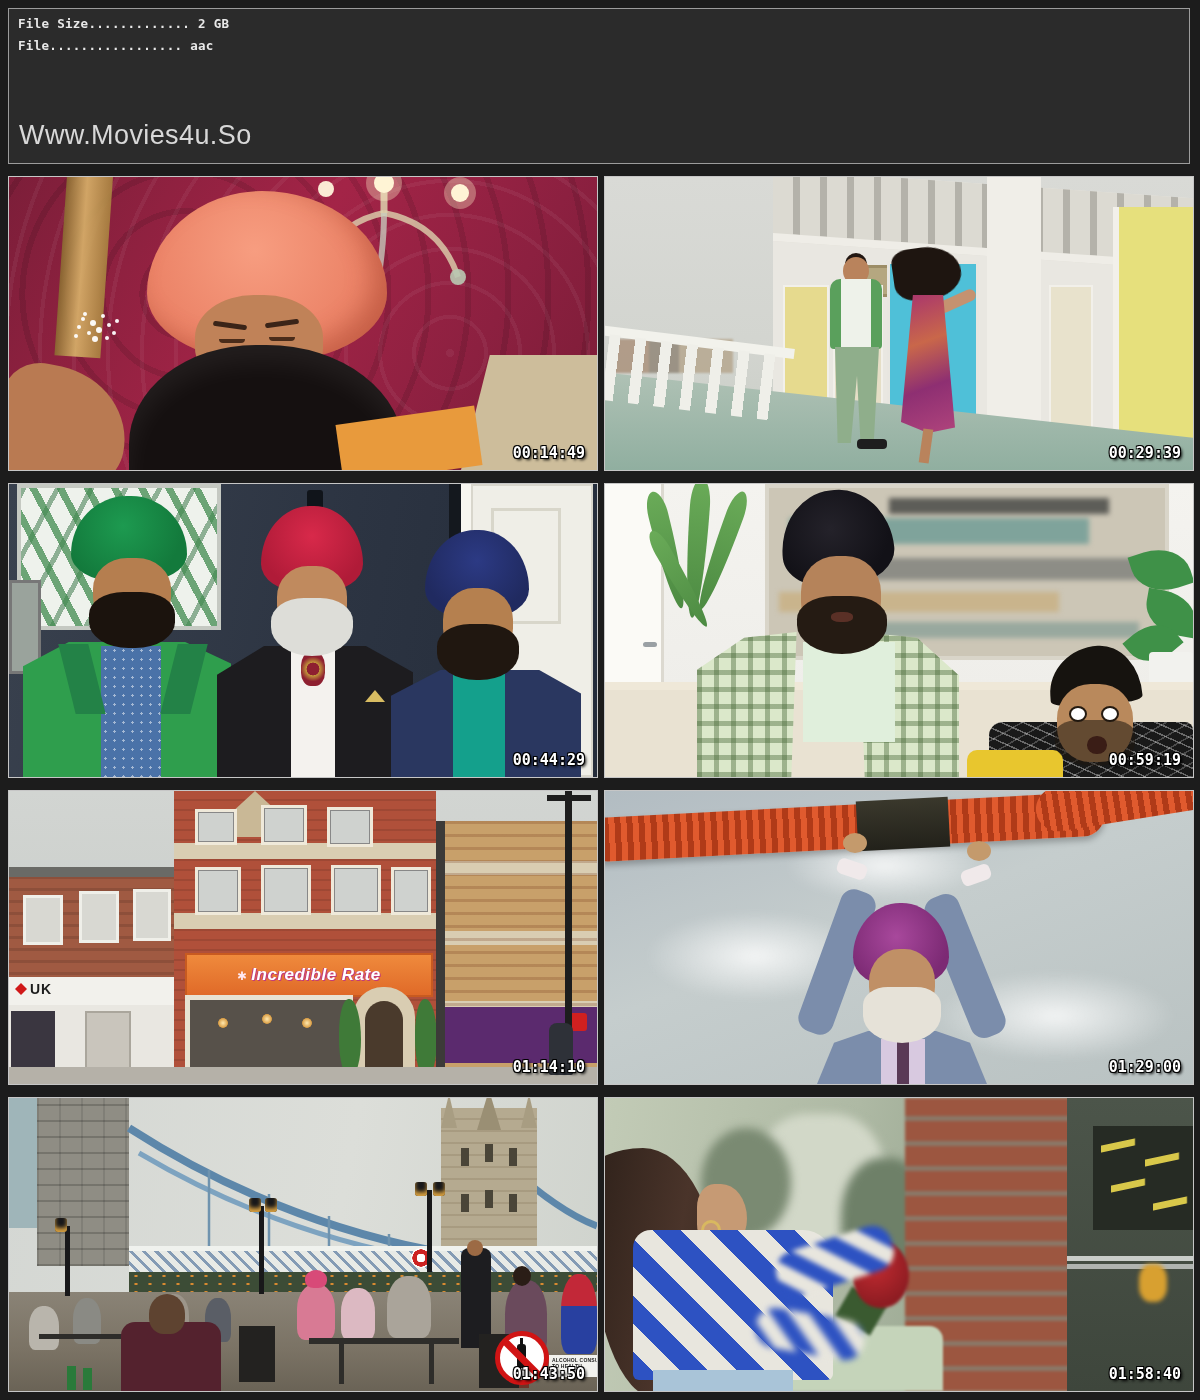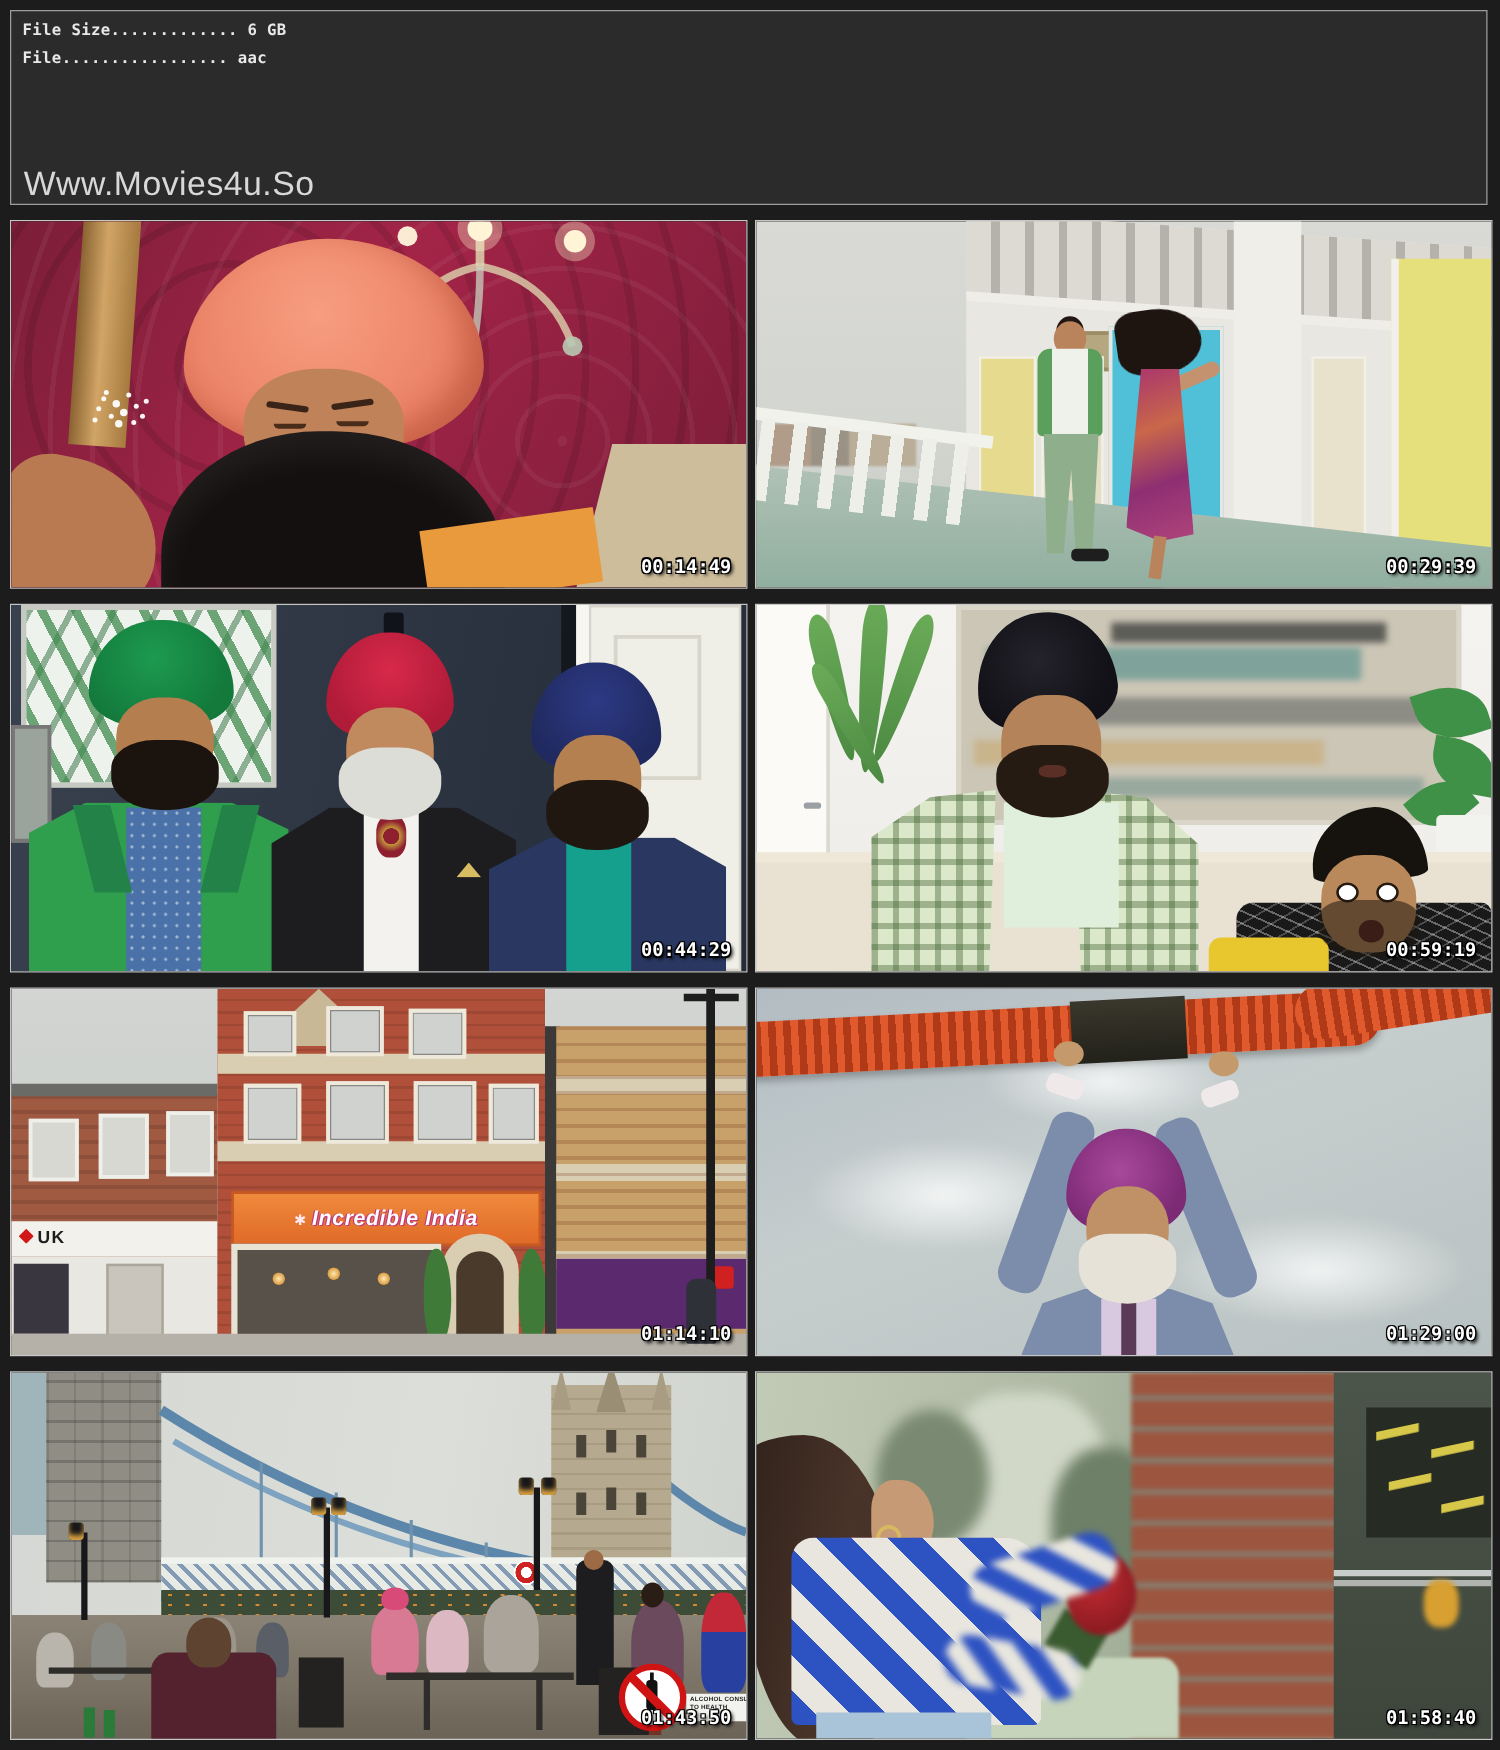--- a/index.html
+++ b/index.html
@@ -7,21 +7,21 @@
         font-family:"DejaVu Sans Mono",monospace;}
   .abs{position:absolute;}
 
   
   .infobox{position:absolute;left:8px;top:8px;width:1182px;height:156px;
            background:#2b2b2b;border:1px solid #9c9c9c;box-sizing:border-box;}
   .meta-line{height:21.5px;display:flex;align-items:center;padding-left:9px;
              font:bold 12.5px "DejaVu Sans Mono",monospace;color:#e8e8e8;
              letter-spacing:.3px;white-space:pre;}
   .meta-line:first-child{margin-top:4px;}
-  .watermark{position:absolute;left:10px;bottom:0px;
+  .watermark{position:absolute;left:10px;bottom:12px;
              font:27px "Liberation Sans",sans-serif;color:#d8d8d8;letter-spacing:.4px;}
 
   
   .shot{position:absolute;width:588px;height:293px;border:1px solid #c6c6c6;
         background:#000;overflow:hidden;}
   #shot1{left:8px;top:176px}   #shot2{left:604px;top:176px}
   #shot3{left:8px;top:483px}   #shot4{left:604px;top:483px}
   #shot5{left:8px;top:790px}   #shot6{left:604px;top:790px}
   #shot7{left:8px;top:1097px}  #shot8{left:604px;top:1097px}
   .scene{position:absolute;inset:0;overflow:hidden;}
@@ -304,21 +304,21 @@
      background:repeating-linear-gradient(45deg,#2d52c2 0 16px,#e8e6de 16px 32px);
      border-radius:20px;transform:rotate(10deg);filter:blur(3px);}
   .s8 .jeans{left:48px;top:272px;width:140px;height:21px;background:#a9c4d8;}
 </style>
 </head>
 <body>
 
 <div class="page">
 
   <div class="infobox">
-    <div class="meta-line">File Size............. 6 GB</div>
+    <div class="meta-line">File Size............. 2 GB</div>
     <div class="meta-line">File................. aac</div>
     <div class="watermark">Www.Movies4u.So</div>
   </div>
 
   <figure class="shot" id="shot1" style="margin:0">
     <div class="scene s1">
       <div class="abs damask"></div>
       <div class="abs frame"></div>
       <svg class="abs" style="left:225px;top:0;width:280px;height:160px" viewBox="0 0 280 160">
         <path d="M150 0 v36" stroke="#ddd2ae" stroke-width="7" fill="none" opacity=".85"></path>
@@ -468,21 +468,21 @@
       <div class="abs band" style="top:122px"></div>
       <div class="abs cwin" style="left:186px;top:18px;width:36px;height:30px"></div>
       <div class="abs cwin" style="left:252px;top:14px;width:40px;height:34px"></div>
       <div class="abs cwin" style="left:318px;top:16px;width:40px;height:34px"></div>
       <div class="abs cwin" style="left:186px;top:76px;width:40px;height:42px"></div>
       <div class="abs cwin" style="left:252px;top:74px;width:44px;height:44px"></div>
       <div class="abs cwin" style="left:322px;top:74px;width:44px;height:44px"></div>
       <div class="abs cwin" style="left:382px;top:76px;width:34px;height:42px"></div>
       <div class="abs sign">
         <span class="burst">✱</span>
-        <span class="txt">Incredible India</span>
+        <span class="txt">Incredible Rate</span>
       </div>
       <div class="abs shopwin">
         <div class="abs lampglow" style="left:28px;top:18px"></div>
         <div class="abs lampglow" style="left:72px;top:14px"></div>
         <div class="abs lampglow" style="left:112px;top:18px"></div>
       </div>
       <div class="abs arch"></div>
       <div class="abs archdoor"></div>
       <div class="abs topi" style="left:330px;top:208px;width:22px;height:78px"></div>
       <div class="abs topi" style="left:406px;top:208px;width:22px;height:78px"></div>

